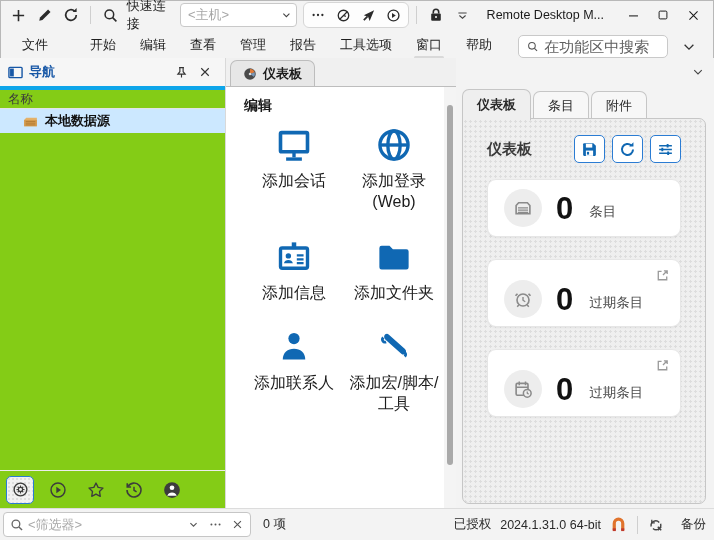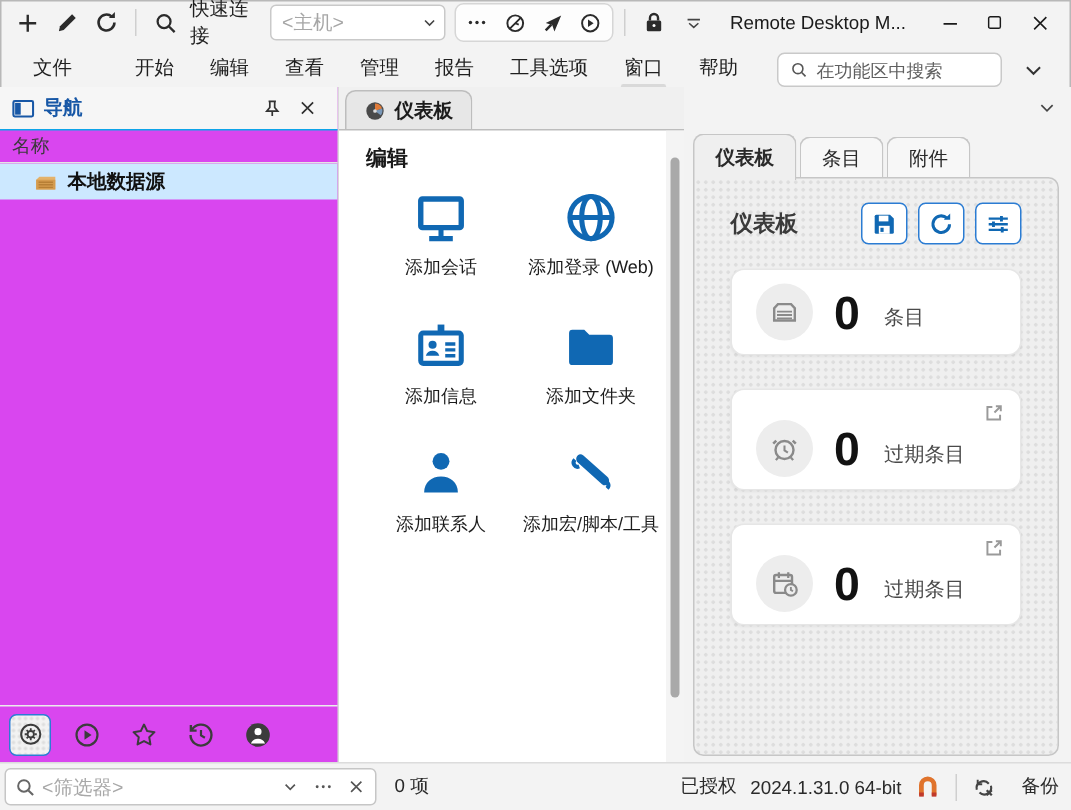--- a/index.html
+++ b/index.html
@@ -30,37 +30,37 @@
 
   
   .menubar { position:absolute; top:30px; left:0; right:0; height:28px; display:flex;
              align-items:flex-end; padding:0 10px; }
   .menu-item { padding:4px 12px; color:#1f1f1f; position:relative; white-space:nowrap; }
   .menu-item.hl:after { content:""; position:absolute; left:10px; right:10px; bottom:-1px;
                         height:3px; background:#d9d9d9; border-radius:2px; }
   .ribbon-search { display:flex; align-items:center; gap:6px; width:150px; height:23px;
                    background:#fff; border:1px solid #c9c9c9; border-radius:5px;
                    padding:0 8px; margin-left:14px; color:#7a7a7a; }
-  .ribbon-search input { border:none; outline:none; width:100%; font:inherit; font-size:12px;
+  .ribbon-search input { border:none; outline:none; width:100%; font:inherit; font-size:15px;
                          background:transparent; color:#1d4ed8; }
   .ribbon-search input::placeholder { color:#5f5f5f; }
   .menu-chevron { margin-left:auto; color:#333; padding:4px 8px; }
 
   
   .main { position:absolute; top:58px; left:0; right:0; bottom:32px; display:flex; }
 
   
-  .nav-panel { width:226px; background:#d946ef; border-right:1px solid #d9d9d9; display:flex;
+  .nav-panel { width:226px; background:#84cc16; border-right:1px solid #d9d9d9; display:flex;
                flex-direction:column; position:relative; }
   .nav-header { height:28px; display:flex; align-items:center; padding:0 8px; background:#f6f6f6; }
   .nav-title { color:#1757a6; font-weight:bold; font-size:13px; margin-left:6px; }
   .nav-header .spacer { flex:1; }
   .nav-hbtn { width:24px; height:22px; display:flex; align-items:center; justify-content:center; color:#333; }
   .nav-colhead { height:23px; display:flex; align-items:center; padding:0 8px; color:#3a3a3a;
-                 font-size:12.5px; border-top:1px solid #0ea5e9; border-bottom:1px solid #e4e4e4; }
+                 font-size:12.5px; border-top:4px solid #0ea5e9; border-bottom:1px solid #e4e4e4; }
   .tree { flex:1; overflow:hidden; }
   .tree-row { height:24px; display:flex; align-items:center; padding-left:22px; gap:6px; }
   .tree-row.selected { background:#cce8ff; }
   .tree-row .lbl { font-weight:bold; color:#111; }
   .nav-toolbar { height:38px; display:flex; align-items:center; gap:10px; padding:0 6px;
                  border-top:1px solid #ececec; }
   .nt-btn { width:28px; height:28px; display:flex; align-items:center; justify-content:center;
             color:#3c3c3c; border-radius:5px; }
   .nt-btn.active { border:1px solid #2b7cd3; background-color:#f2f2f2;
                    background-image:radial-gradient(#dedede 1px, transparent 1.2px); background-size:4px 4px; }
@@ -70,21 +70,21 @@
   .doc-tabstrip { height:28px; display:flex; align-items:flex-end; padding-left:4px; }
   .doc-tab { display:flex; align-items:center; gap:6px; height:26px; padding:0 12px;
              background:#e7e7e7; border:1px solid #bdbdbd; border-bottom:none;
              border-radius:7px 7px 0 0; font-weight:bold; color:#1c1c1c; }
   .center-content { flex:1; background:#fff; border-top:1px solid #bdbdbd; position:relative;
                     padding:10px 18px 0 18px; overflow:hidden; }
   .edit-heading { font-weight:bold; font-size:14px; color:#1b1b1b; margin-bottom:10px; }
   .edit-grid { display:grid; grid-template-columns:100px 100px; row-gap:24px; }
   .action { display:flex; flex-direction:column; align-items:center; text-align:center; gap:8px; }
   .action .ic { height:38px; display:flex; align-items:flex-end; justify-content:center; color:#1068b3; }
-  .action .lab { font-size:12px; color:#1c1c1c; line-height:1.3; overflow-wrap:anywhere; }
+  .action .lab { font-size:16px; color:#1c1c1c; line-height:1.3; overflow-wrap:anywhere; }
   .vscroll { position:absolute; top:0; right:0; width:12px; bottom:0; background:#f4f4f4; }
   .vscroll .thumb { position:absolute; top:18px; left:3px; width:6px; height:360px;
                     background:#a9a9a9; border-radius:3px; }
 
   
   .right { flex:1; position:relative; background:#f3f3f3; }
   .right-collapse { position:absolute; top:8px; right:10px; color:#444; }
   .right-tabs { position:absolute; top:31px; left:6px; display:flex; align-items:flex-end; gap:2px; }
   .rtab { height:29px; display:flex; align-items:center; padding:0 14px; background:#f7f7f7;
           border:1px solid #c6c6c6; border-bottom:none; border-radius:7px 7px 0 0;

